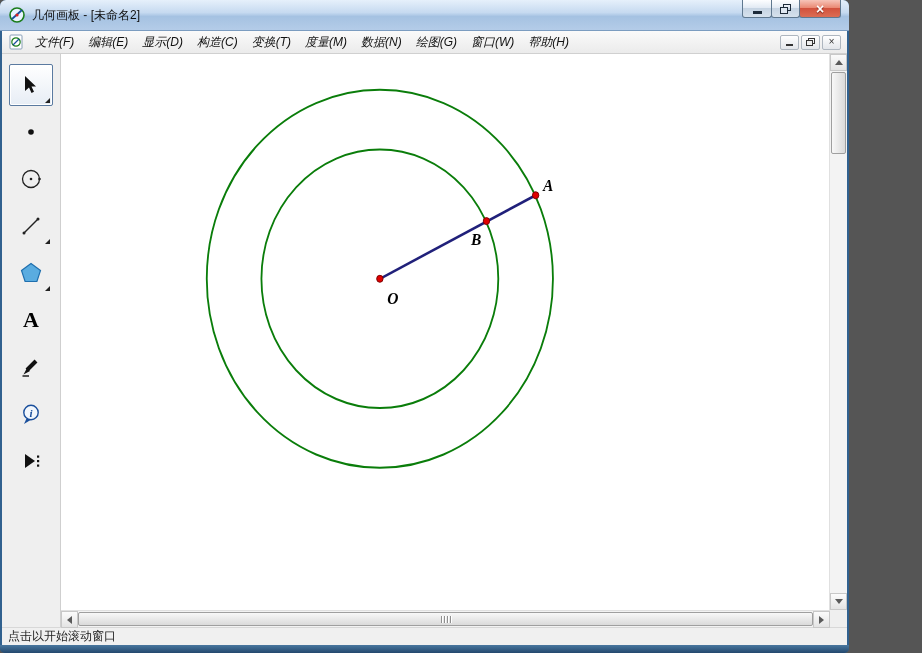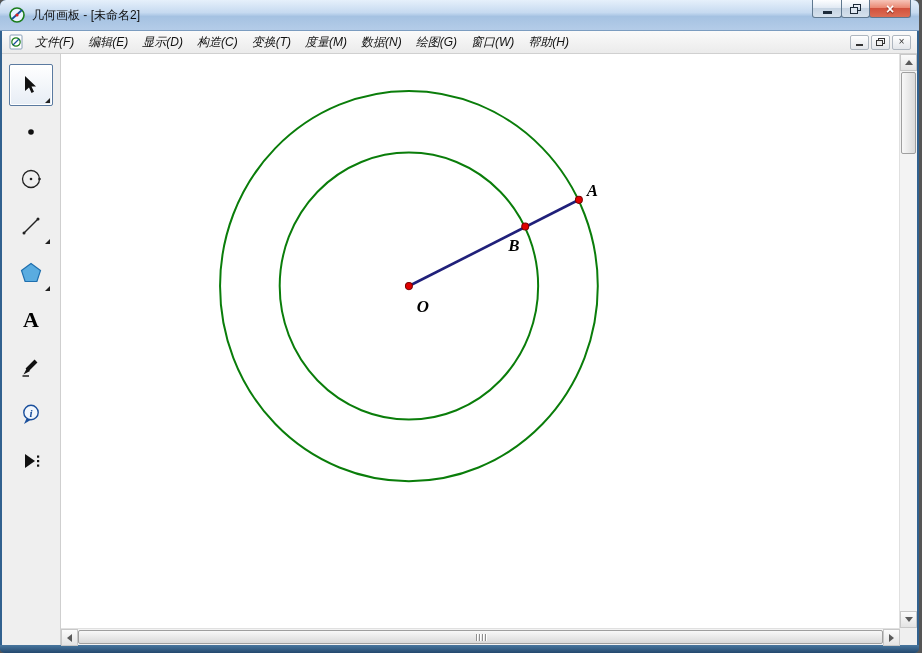--- a/index.html
+++ b/index.html
@@ -1,17 +1,17 @@
 <!DOCTYPE html>
 <html><head>
 <meta charset="utf-8">
 <style>
   html,body{margin:0;padding:0;}
   body{width:922px;height:653px;overflow:hidden;font-family:"Liberation Sans",sans-serif;background:#555;}
-  .window{width:919px;height:653px;display:flex;flex-direction:column;background:#31618f;
+  .window{width:849px;height:653px;display:flex;flex-direction:column;background:#31618f;
           border-radius:6px 6px 5px 5px;overflow:hidden;box-sizing:border-box;}
 
   
   .titlebar{height:30px;flex:0 0 30px;display:flex;align-items:center;position:relative;
     background:linear-gradient(180deg,#e6f0fb 0%,#c6daf0 42%,#a5c2e2 55%,#b4cce8 100%);
     border-bottom:1px solid #7b9cc0;padding:0 8px;}
   .app-icon{width:18px;height:18px;margin-right:6px;flex:0 0 auto;}
   .title-text{font-size:12px;color:#101010;}
   .win-buttons{position:absolute;top:0;right:8px;display:flex;}
   .win-btn{height:18px;box-sizing:border-box;border:1px solid #5f788f;border-top:none;
@@ -236,16 +236,19 @@
           <div class="grip-bar"></div>
           <div class="grip-bar"></div>
         </div>
         <div class="sb-arrow hs-right">
           <div class="tri-right"></div>
         </div>
       </div>
       <div class="corner"></div>
     </div>
 
+    <div class="statusbar">
+      <span>点击以开始滚动窗口</span>
+    </div>
   </div>
 
   <div class="bottom-strip"></div>
 </div>
 
 </body></html>

